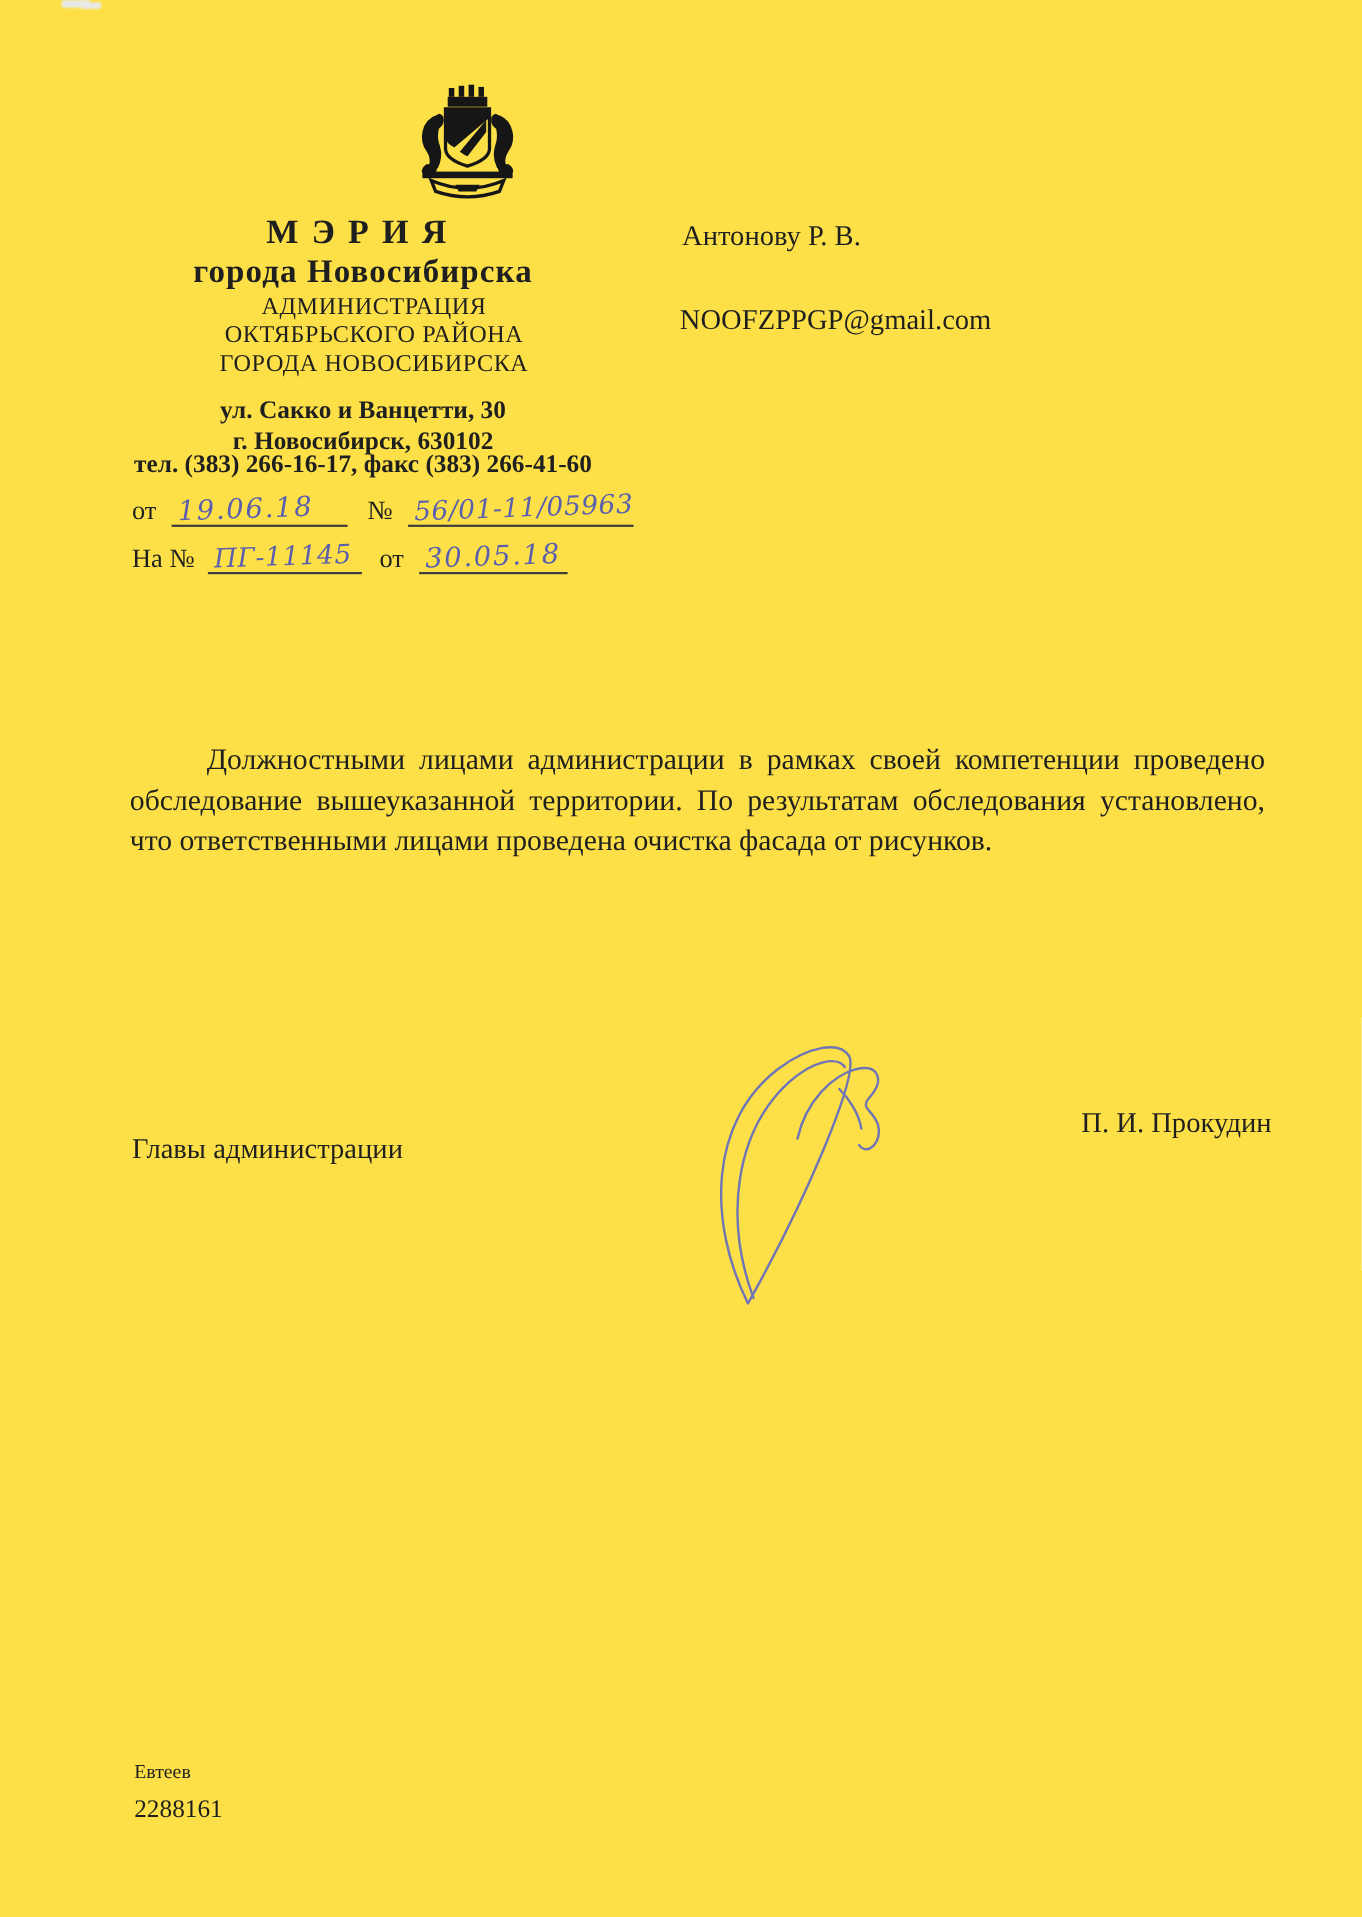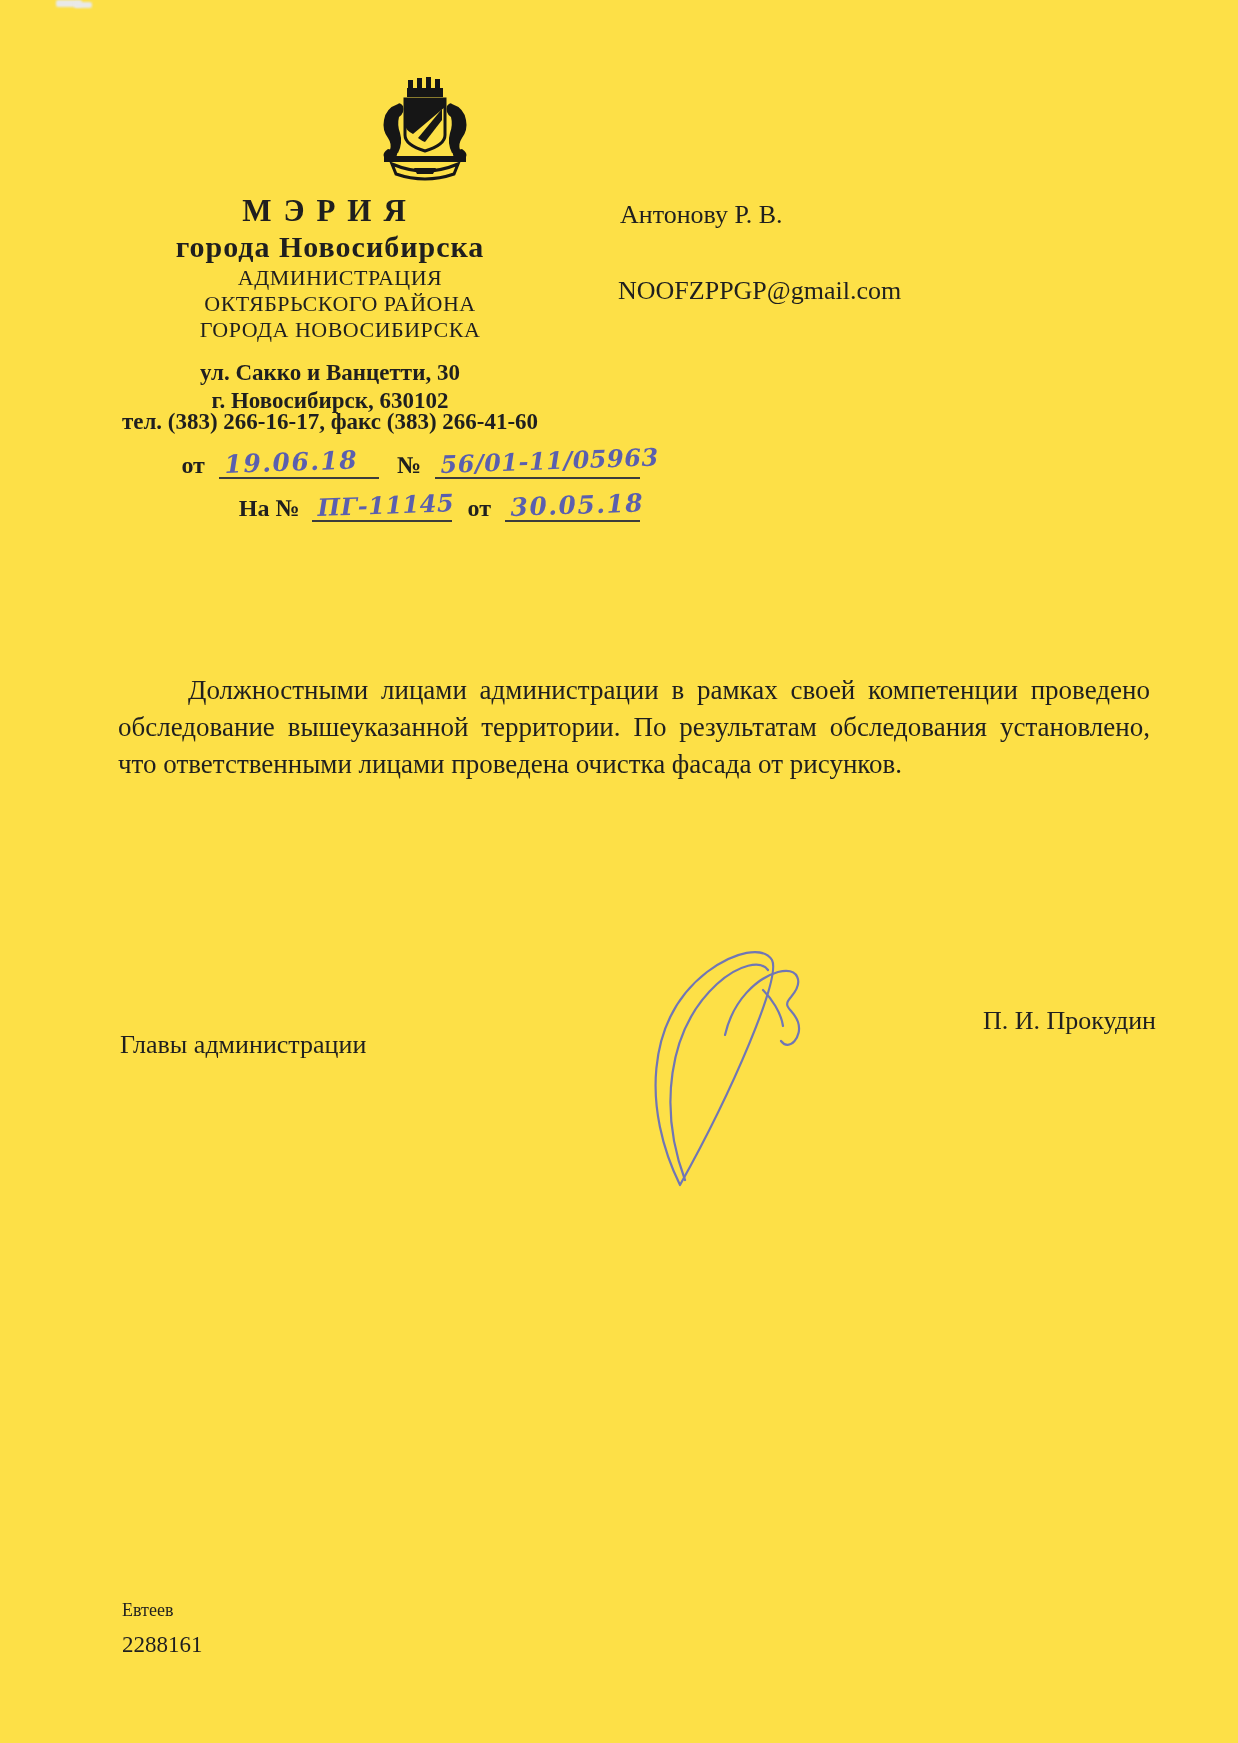--- a/index.html
+++ b/index.html
@@ -22,21 +22,21 @@
   .dept{position:absolute;left:10px;width:470px;font-size:22px;letter-spacing:0.5px;}
   .dept-1{top:265px;}
   .dept-2{top:291px;}
   .dept-3{top:317px;}
   .addr{position:absolute;left:0;width:470px;font-size:23px;font-weight:600;}
   .addr-1{top:360px;}
   .addr-2{top:388px;}
   .addr-3{top:409px;left:-20px;width:510px;}
 
   
-  .ref-row{position:absolute;left:120px;height:36px;font-size:24px;font-weight:700;text-align:right;}
+  .ref-row{position:absolute;left:120px;height:36px;font-size:24px;font-weight:400;}
   .ref-row-1{top:447px;width:520px;}
   .ref-row-2{top:490px;width:520px;}
   .ref-label{display:inline-block;vertical-align:bottom;}
   .blank{display:inline-block;border-bottom:2px solid #3c3c3c;position:relative;height:30px;vertical-align:bottom;}
   .blank-from{width:160px;margin-left:14px;margin-right:18px;}
   .blank-num{width:205px;margin-left:14px;}
   .blank-reply{width:140px;margin-left:12px;margin-right:16px;}
   .blank-replydate{width:135px;margin-left:14px;}
   .hand{
     position:absolute;left:6px;bottom:-2px;white-space:nowrap;

